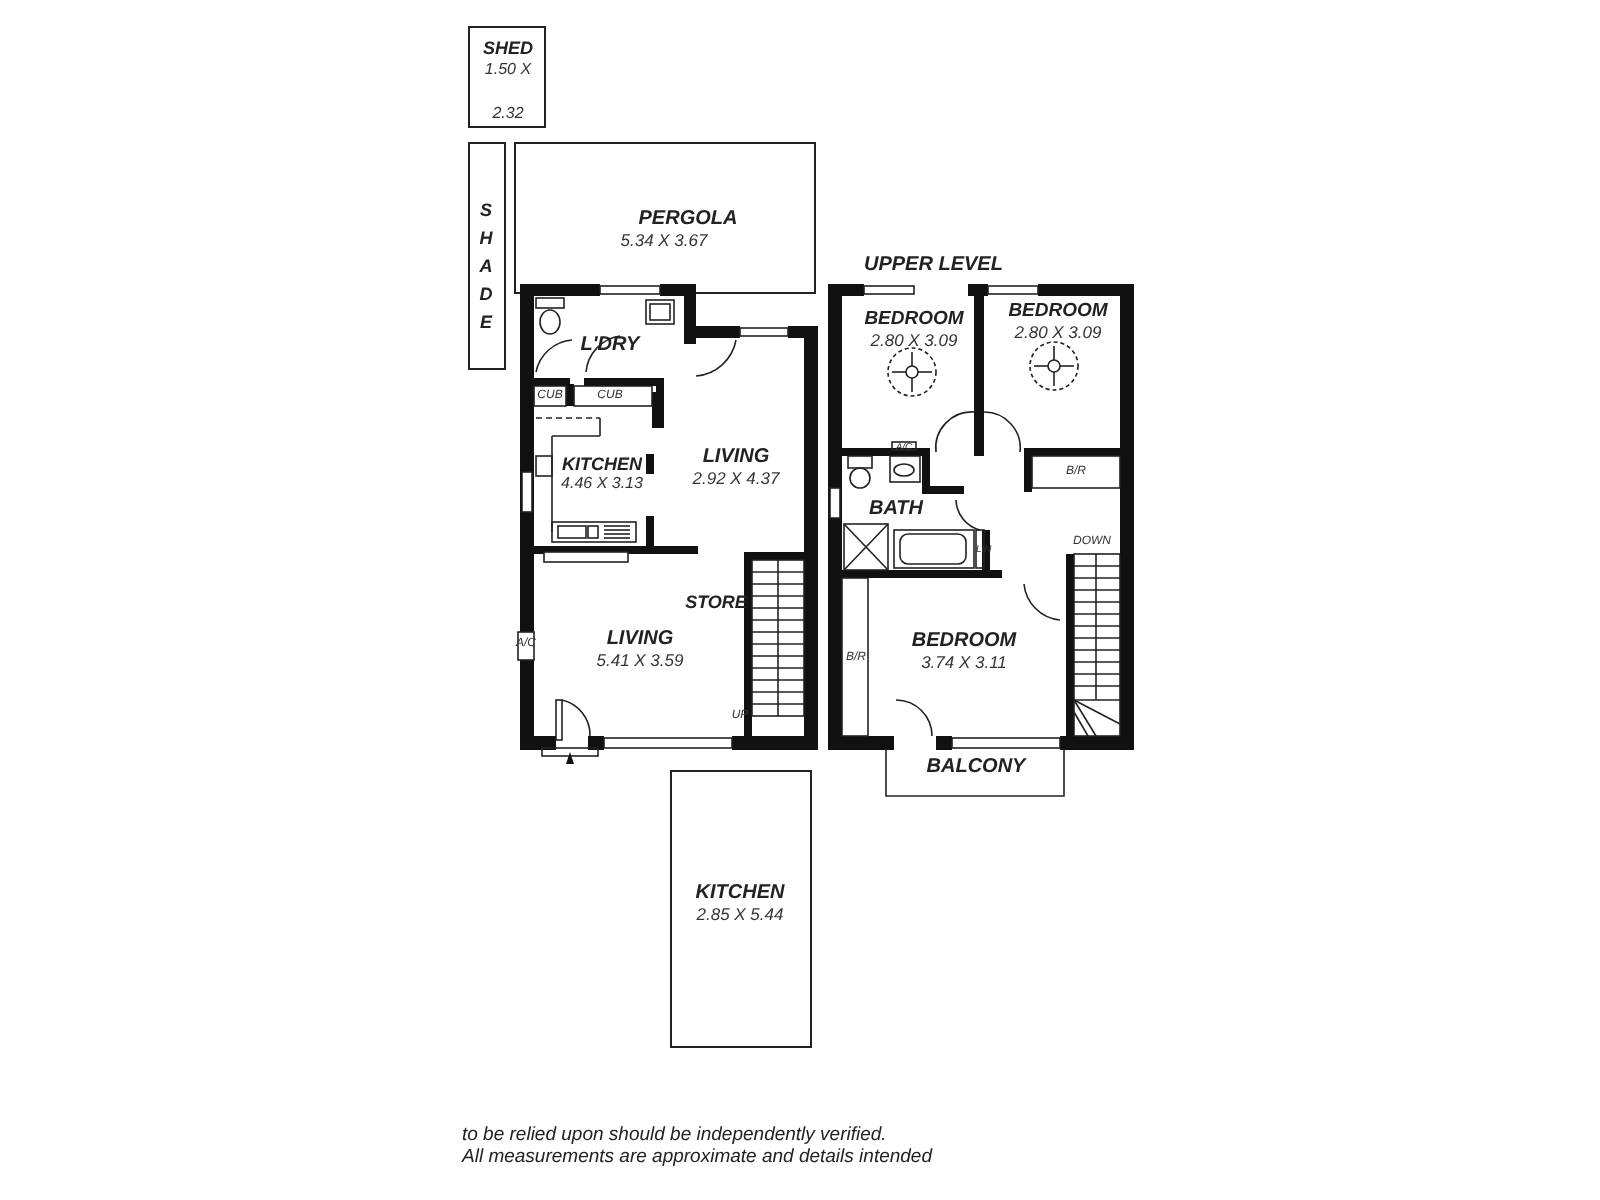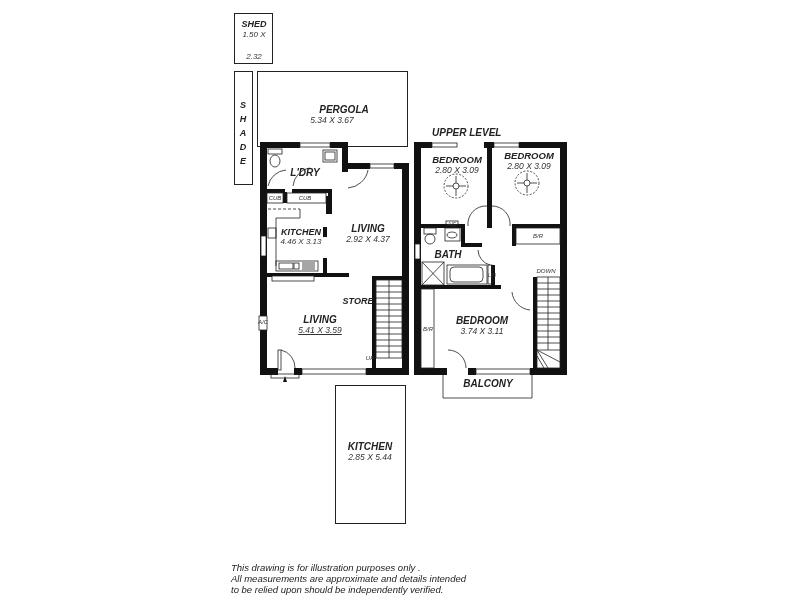--- a/index.html
+++ b/index.html
@@ -217,21 +217,21 @@
 
 <div class="lbl title" style="left:278px;top:227px;width:46px;font-size:9px;">KITCHEN</div>
 <div class="lbl dim" style="left:278px;top:237px;width:46px;font-size:8px;">4.46 X 3.13</div>
 
 <div class="lbl title" style="left:340px;top:223px;width:56px;">LIVING</div>
 <div class="lbl dim" style="left:340px;top:234px;width:56px;">2.92 X 4.37</div>
 
 <div class="lbl title" style="left:340px;top:296px;width:36px;font-size:9px;">STORE</div>
 
 <div class="lbl title" style="left:292px;top:314px;width:56px;">LIVING</div>
-<div class="lbl dim" style="left:292px;top:325px;width:56px;text-decoration:underline;">5.41 X 3.59</div>
+<div class="lbl dim" style="left:292px;top:325px;width:56px;">5.41 X 3.59</div>
 
 <div class="lbl small" style="left:258px;top:319px;width:10px;">A/C</div>
 <div class="lbl small" style="left:364px;top:355px;width:12px;">UP</div>
 
 <div class="lbl title" style="left:340px;top:441px;width:60px;">KITCHEN</div>
 <div class="lbl dim" style="left:340px;top:452px;width:60px;">2.85 X 5.44</div>
 
 <div class="lbl title" style="left:432px;top:127px;">UPPER LEVEL</div>
 
 <div class="lbl title" style="left:428px;top:154px;width:58px;font-size:9.5px;">BEDROOM</div>
@@ -246,16 +246,15 @@
 <div class="lbl small" style="left:530px;top:233px;width:16px;">B/R</div>
 <div class="lbl small" style="left:422px;top:326px;width:12px;">B/R</div>
 <div class="lbl small" style="left:535px;top:268px;width:22px;">DOWN</div>
 
 <div class="lbl title" style="left:450px;top:315px;width:64px;">BEDROOM</div>
 <div class="lbl dim" style="left:450px;top:326px;width:64px;">3.74 X 3.11</div>
 
 <div class="lbl title" style="left:458px;top:378px;width:60px;">BALCONY</div>
 
 <div class="disclaimer">
-  <div>This drawing is for illustration purposes only .</div>
+  <div>to be relied upon should be independently verified.</div>
   <div>All measurements are approximate and details intended</div>
-  <div>to be relied upon should be independently verified.</div>
 </div>
 
 </body></html>

